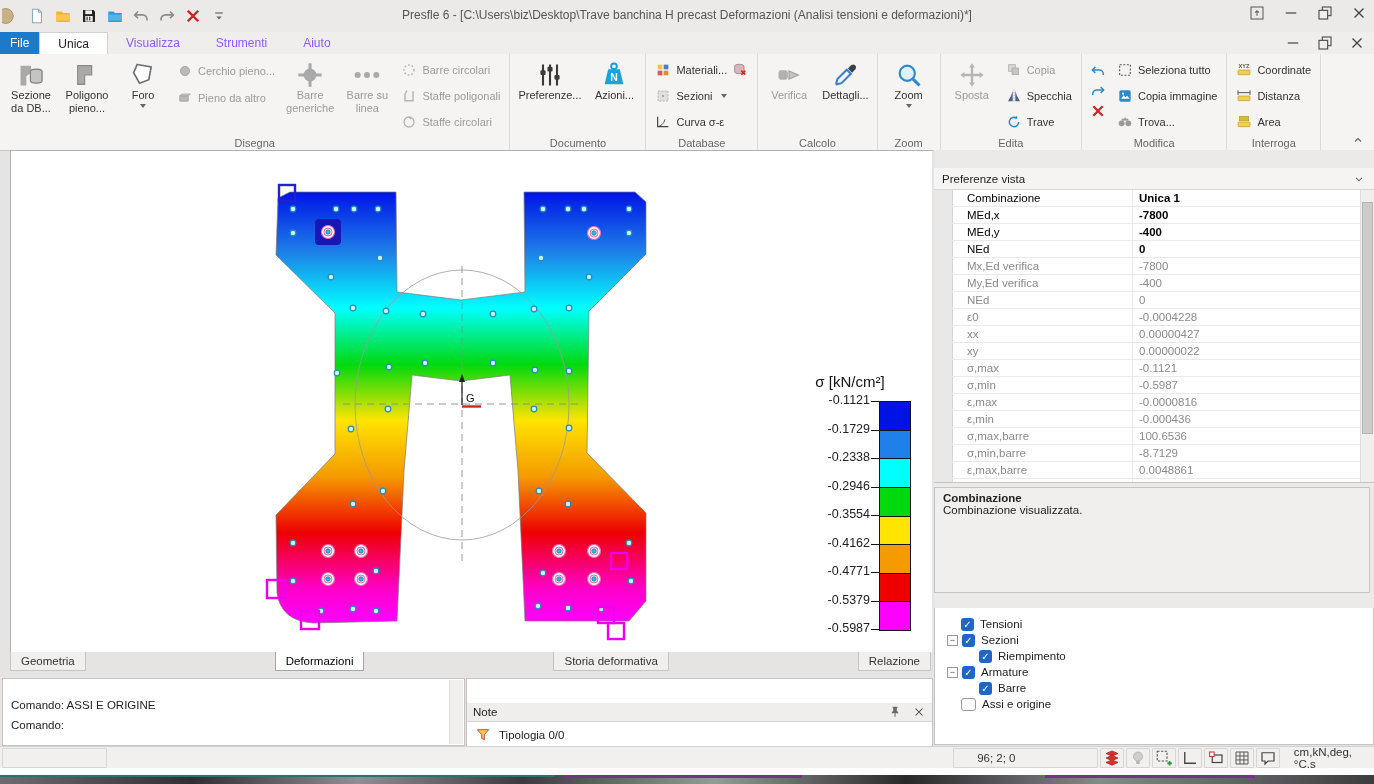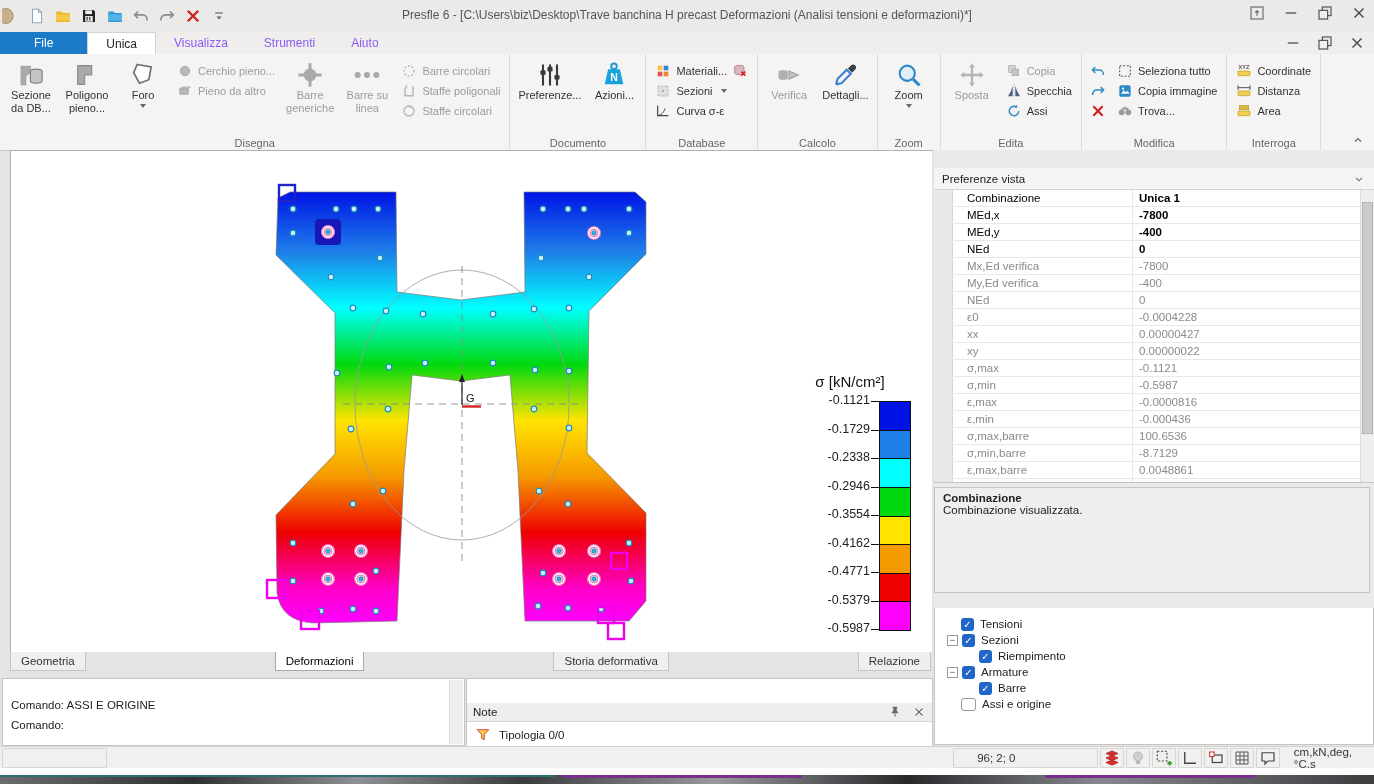--- a/index.html
+++ b/index.html
@@ -19,33 +19,33 @@
   #titlebar{left:0;top:0;width:1374px;height:32px;background:#eceae8;border-bottom:1px solid #e0dedc;}
   #qat{position:absolute;left:0;top:2px;height:28px;display:flex;align-items:center;gap:4px;}
   .qa-btn{width:22px;height:22px;display:flex;align-items:center;justify-content:center;}
   #title-text{position:absolute;left:0;right:0;top:8px;text-align:center;font-size:12px;color:#555;}
   #win-controls{position:absolute;right:6px;top:4px;display:flex;gap:16px;align-items:center;}
   .wc{width:18px;height:18px;display:flex;align-items:center;justify-content:center;color:#555;font-size:13px;}
 
   
   #menubar{left:0;top:32px;width:1374px;height:22px;background:#f0eeec;display:flex;align-items:stretch;border-bottom:1px solid #dcdad8;}
   .mtab{padding:0 18px;display:flex;align-items:center;font-size:12px;color:#8b5cf6;}
-  .mtab.file{background:#1b7bc8;color:#fff;padding:0 34px;}
+  .mtab.file{background:#1b7bc8;color:#fff;padding:0 10px;}
   .mtab.active{background:#fff;border:1px solid #d4d2d0;border-bottom:none;color:#222;}
   #mdi-controls{margin-left:auto;display:flex;gap:14px;align-items:center;padding-right:8px;}
 
   
   #ribbon{left:0;top:54px;width:1374px;height:96px;background:#f6f4f2;border-bottom:1px solid #c9c7c5;display:flex;align-items:stretch;}
   .rgroup{position:relative;border-right:1px solid #ddDBD9;padding:4px 4px 16px 4px;display:flex;}
   .rgitems{display:flex;align-items:stretch;gap:2px;}
   .rglabel{position:absolute;left:0;right:0;bottom:1px;text-align:center;font-size:11px;color:#666;}
   .rbig{display:flex;flex-direction:column;align-items:center;justify-content:flex-start;
         padding:3px 4px;min-width:46px;font-size:11px;color:#333;text-align:center;border-radius:2px;}
   .rbig .rlab{line-height:12.5px;}
-  .rcol{display:flex;flex-direction:column;justify-content:flex-start;gap:3px;padding:4px 2px;}
+  .rcol{display:flex;flex-direction:column;justify-content:flex-start;gap:10px;padding:4px 2px;}
   .rsmall{display:flex;align-items:center;gap:5px;font-size:11px;color:#333;height:17px;white-space:nowrap;padding:0 3px;}
   .ricol{display:flex;flex-direction:column;gap:3px;padding:4px 2px;}
   .ricell{width:20px;height:17px;display:flex;align-items:center;justify-content:center;}
   .dis{color:#9b9b9b;}
   .caret{display:inline-block;width:0;height:0;border-left:3.5px solid transparent;border-right:3.5px solid transparent;border-top:4px solid #666;margin-left:3px;vertical-align:middle;}
   .caret.under{margin:2px 0 0 0;}
   #ribbon-collapse{position:absolute;right:8px;bottom:4px;width:16px;height:12px;}
 
   
   #canvas{left:10px;top:150px;width:921px;height:502px;background:#fff;border-left:1px solid #b3b1af;border-top:1px solid #b3b1af;}
@@ -488,21 +488,21 @@
             </span>
             <span class="rslab">Specchia</span>
           </div>
           <div class="rsmall">
             <span class="ico ico16">
               <svg viewBox="0 0 24 24">
                 <path d="M19 12a7 7 0 1 1-3-5.7" fill="none" stroke="#2d88c8" stroke-width="2.2"></path>
                 <path d="M16.5 2.5l.6 4.8-4.8-.6z" fill="#2d88c8"></path>
               </svg>
             </span>
-            <span class="rslab">Assi</span>
+            <span class="rslab">Trave</span>
           </div>
         </div>
       </div>
       <div class="rglabel">Edita</div>
     </div>
     <div class="rgroup">
       <div class="rgitems">
         <div class="ricol">
           <div class="ricell">
             <span class="ico ico16">

